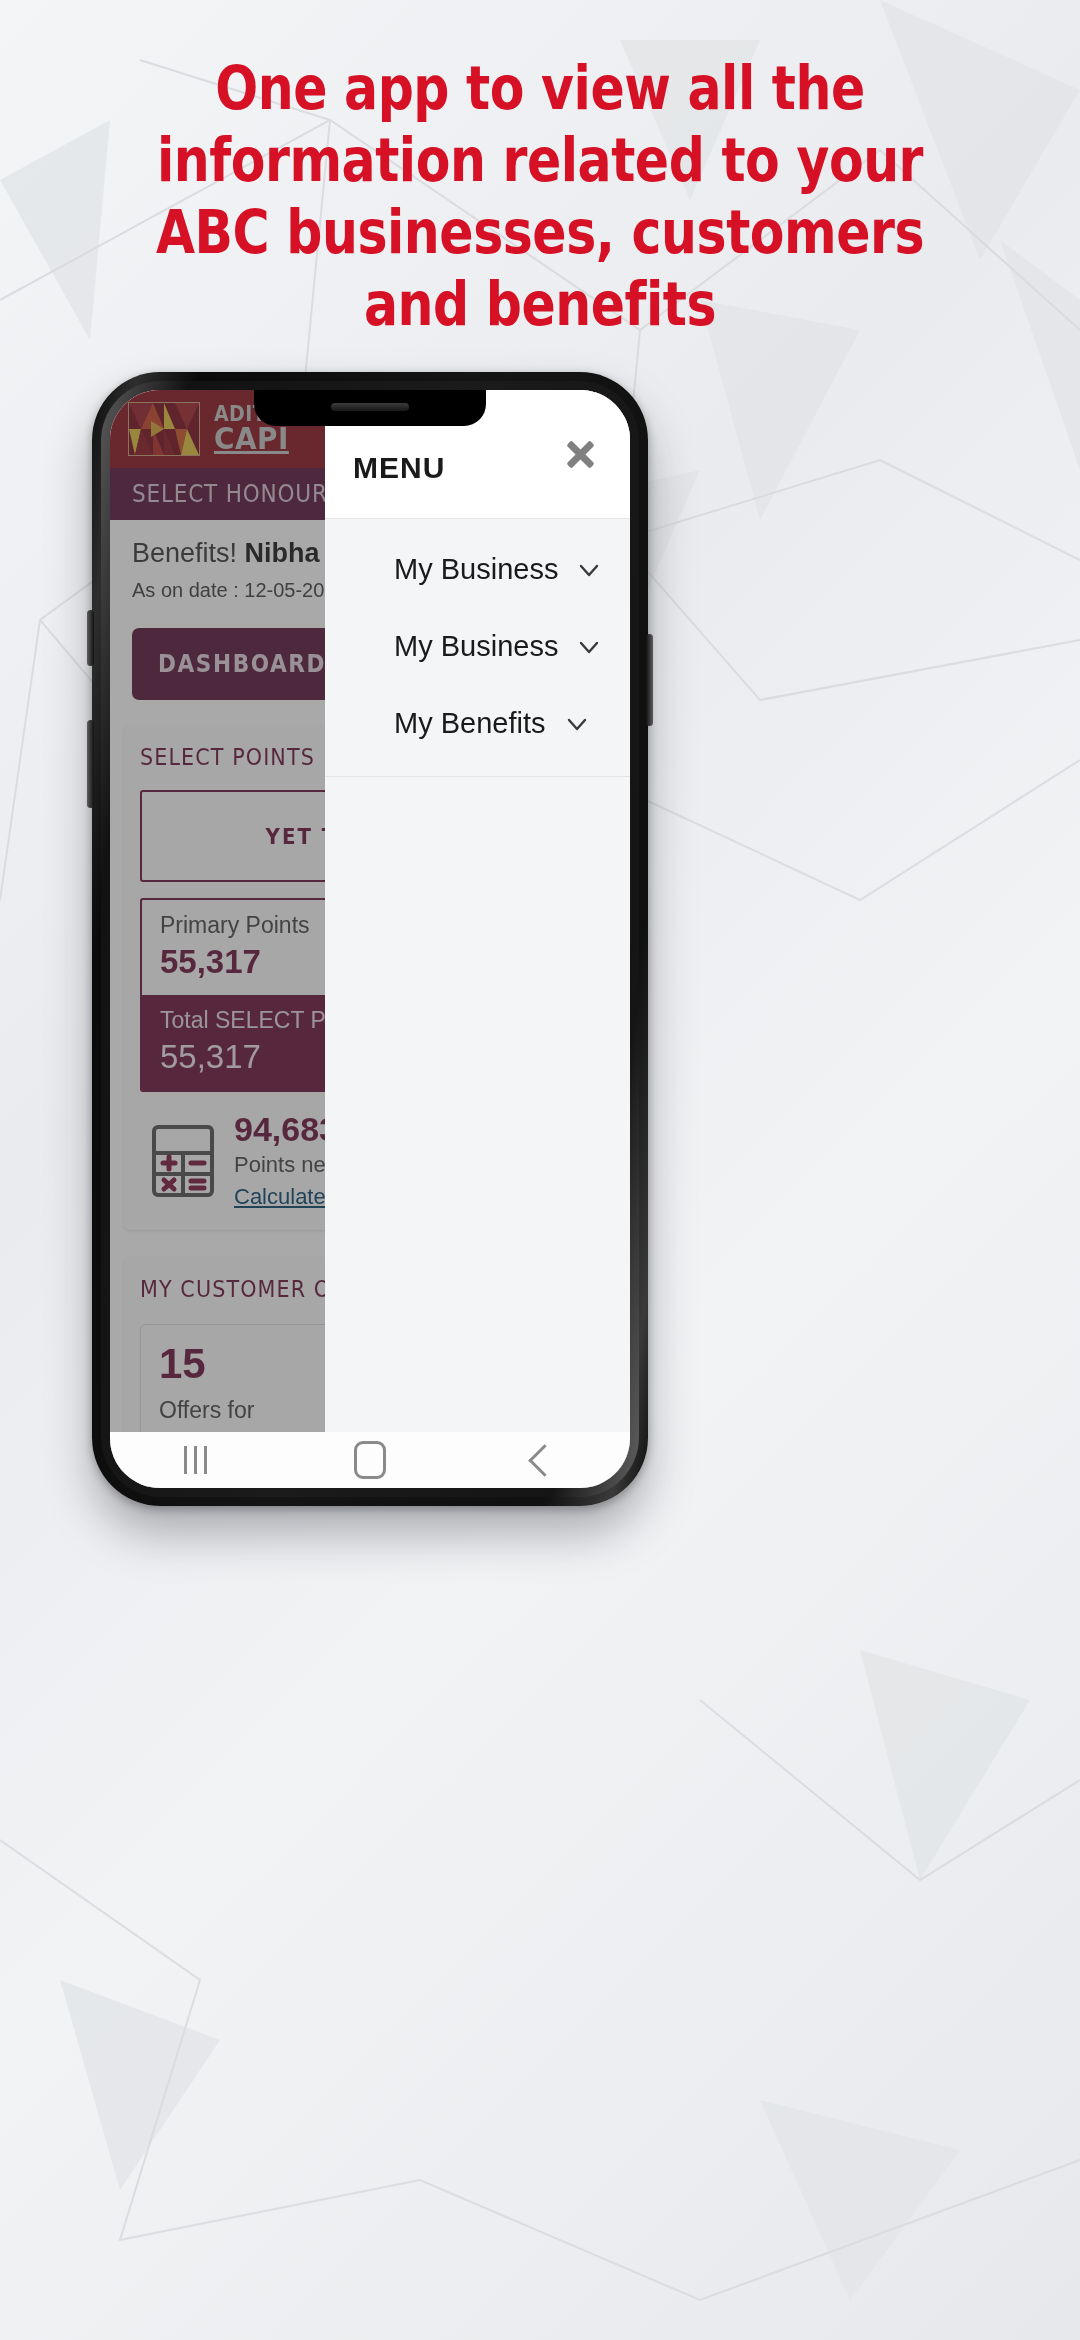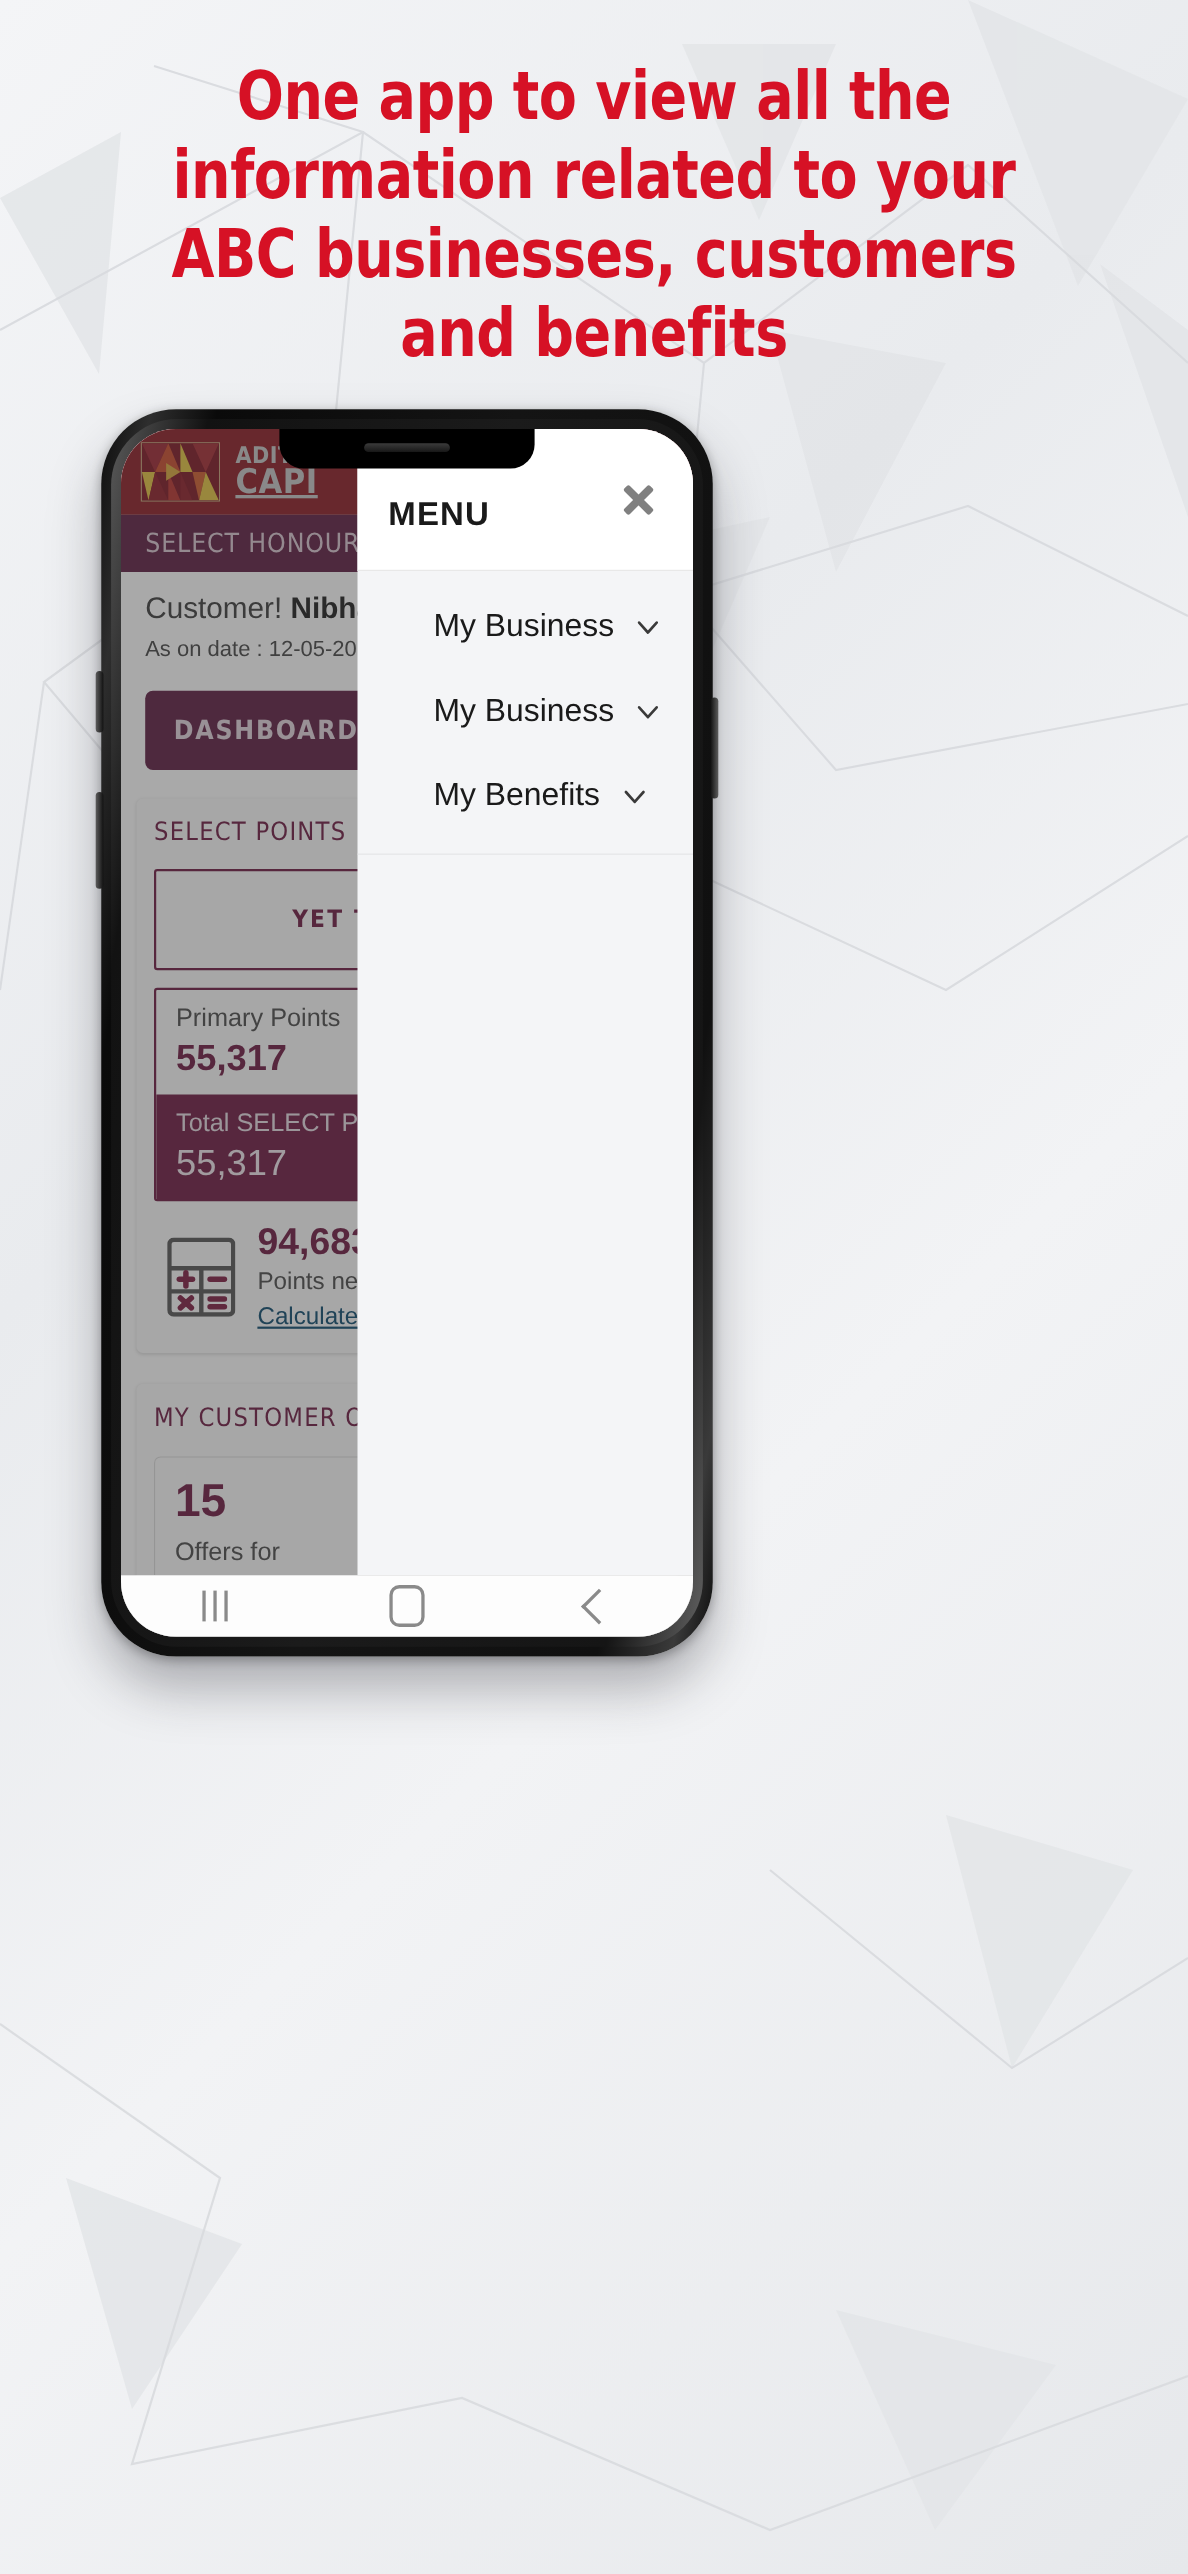--- a/index.html
+++ b/index.html
@@ -245,21 +245,21 @@
             <span class="l2">CAPI</span>
           </div>
         </div>
 
         <div class="honour-bar">
           <span>SELECT HONOURE</span>
         </div>
 
         <div class="welcome-wrap">
           <div class="welcome">
-            <span>Customer!</span>
+            <span>Benefits!</span>
             <b>Nibha</b>
           </div>
           <div class="asondate">As on date : 12-05-20</div>
         </div>
 
         <div class="dash-btn">
           <span>DASHBOARD</span>
         </div>
 
         <div class="card">

